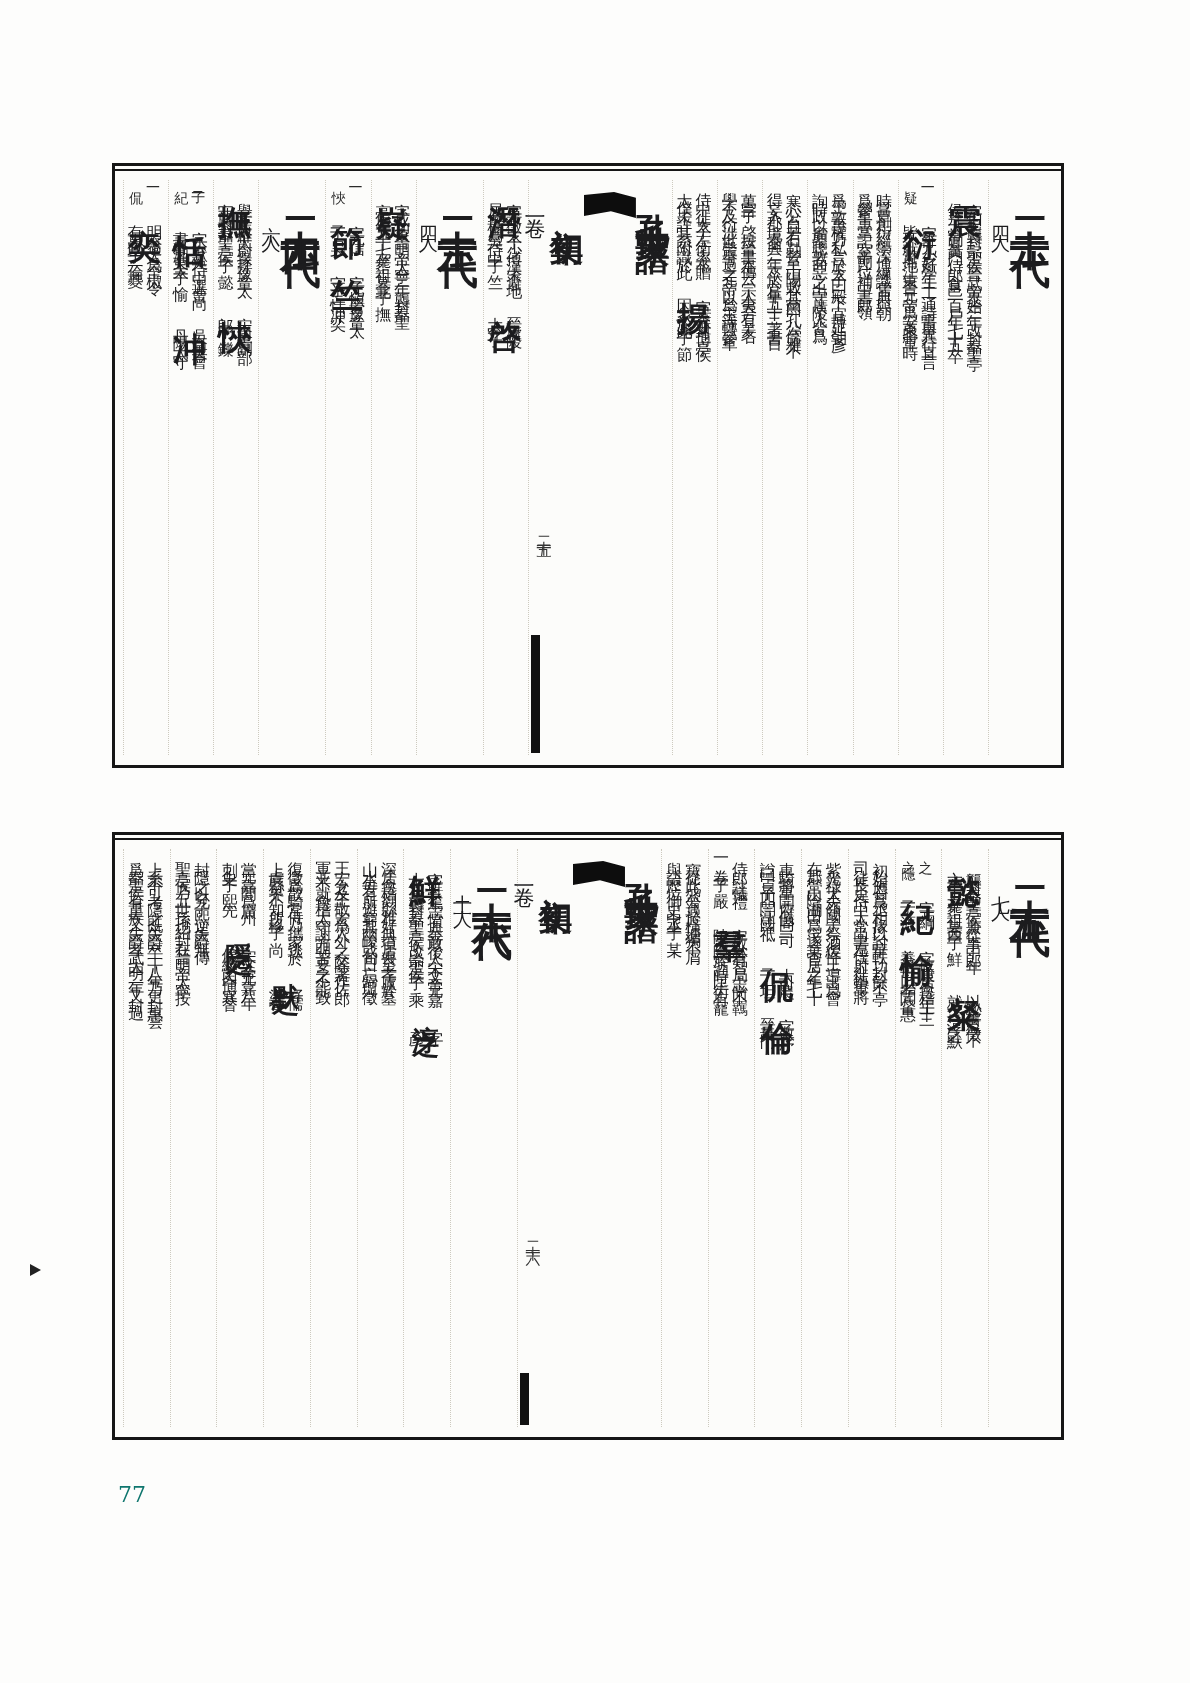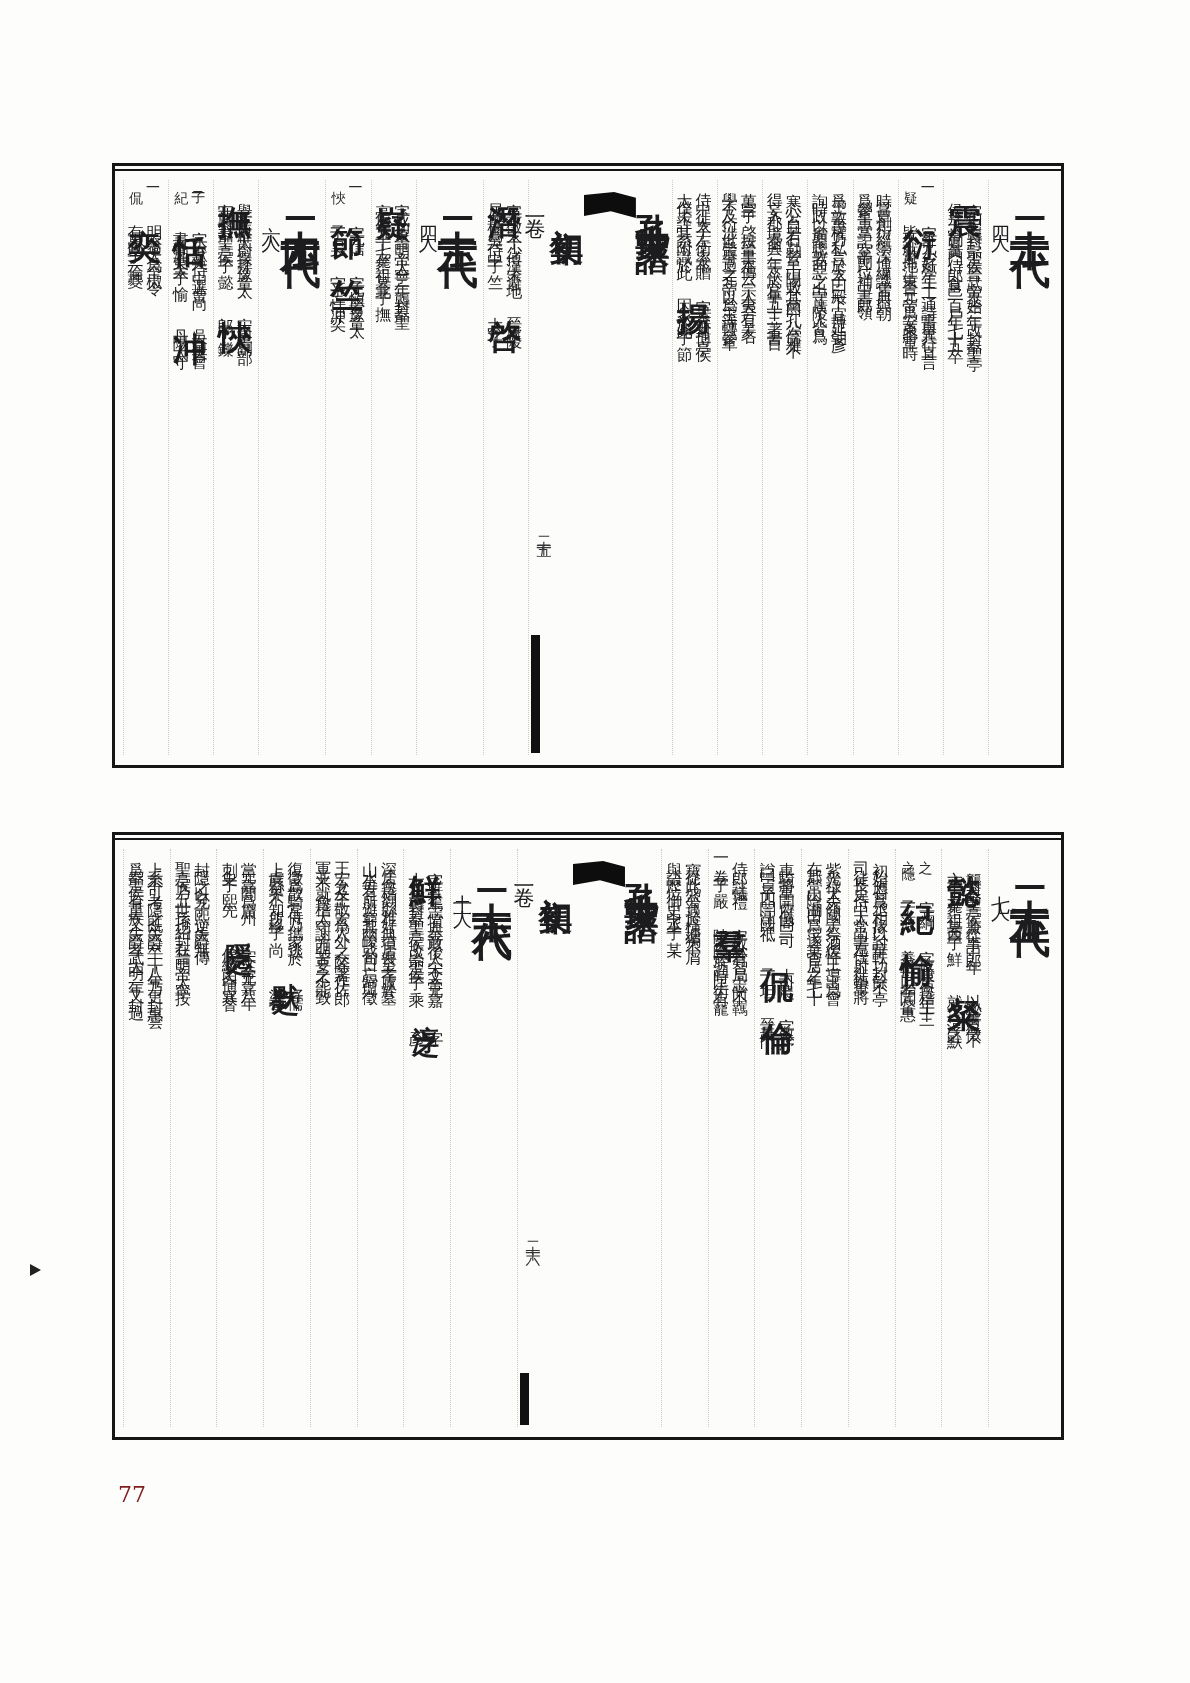--- a/index.html
+++ b/index.html
@@ -31,21 +31,21 @@
   .ttl{writing-mode:vertical-rl;text-orientation:upright;display:flex;
        flex-direction:column;align-items:center;padding-top:4px;}
   .ttl .tmain{font-size:34px;font-weight:bold;letter-spacing:6px;line-height:1;}
   .ttl .tpart{font-size:34px;font-weight:bold;letter-spacing:4px;line-height:1;margin-top:6px;}
   .ttl .tvol{font-size:21px;letter-spacing:4px;line-height:1;margin-top:8px;position:relative;left:-5px;}
   .ribbon{width:52px;height:26px;background:#0d0d0d;margin:8px 0 2px 0;
           clip-path:polygon(0 12%,58% 0,100% 22%,100% 100%,52% 74%,0 92%);}
   .folio{position:absolute;left:5px;writing-mode:vertical-rl;text-orientation:upright;
          font-size:15px;letter-spacing:4px;color:#333;}
   .tbar{position:absolute;left:2px;bottom:2px;width:9px;background:#111;}
-  #pagenum{position:absolute;left:118px;top:1482px;font-size:22px;color:#7f1d1d;
+  #pagenum{position:absolute;left:118px;top:1482px;font-size:22px;color:#0f766e;
            font-family:"DejaVu Serif","Liberation Serif",serif;}
   #margin-mark{position:absolute;left:30px;top:1264px;width:0;height:0;
            border-top:6px solid transparent;border-bottom:6px solid transparent;
            border-left:11px solid #222;}
 </style>
 </head>
 <body>
 
 <div id="page">
   <div class="block" id="block-top">

